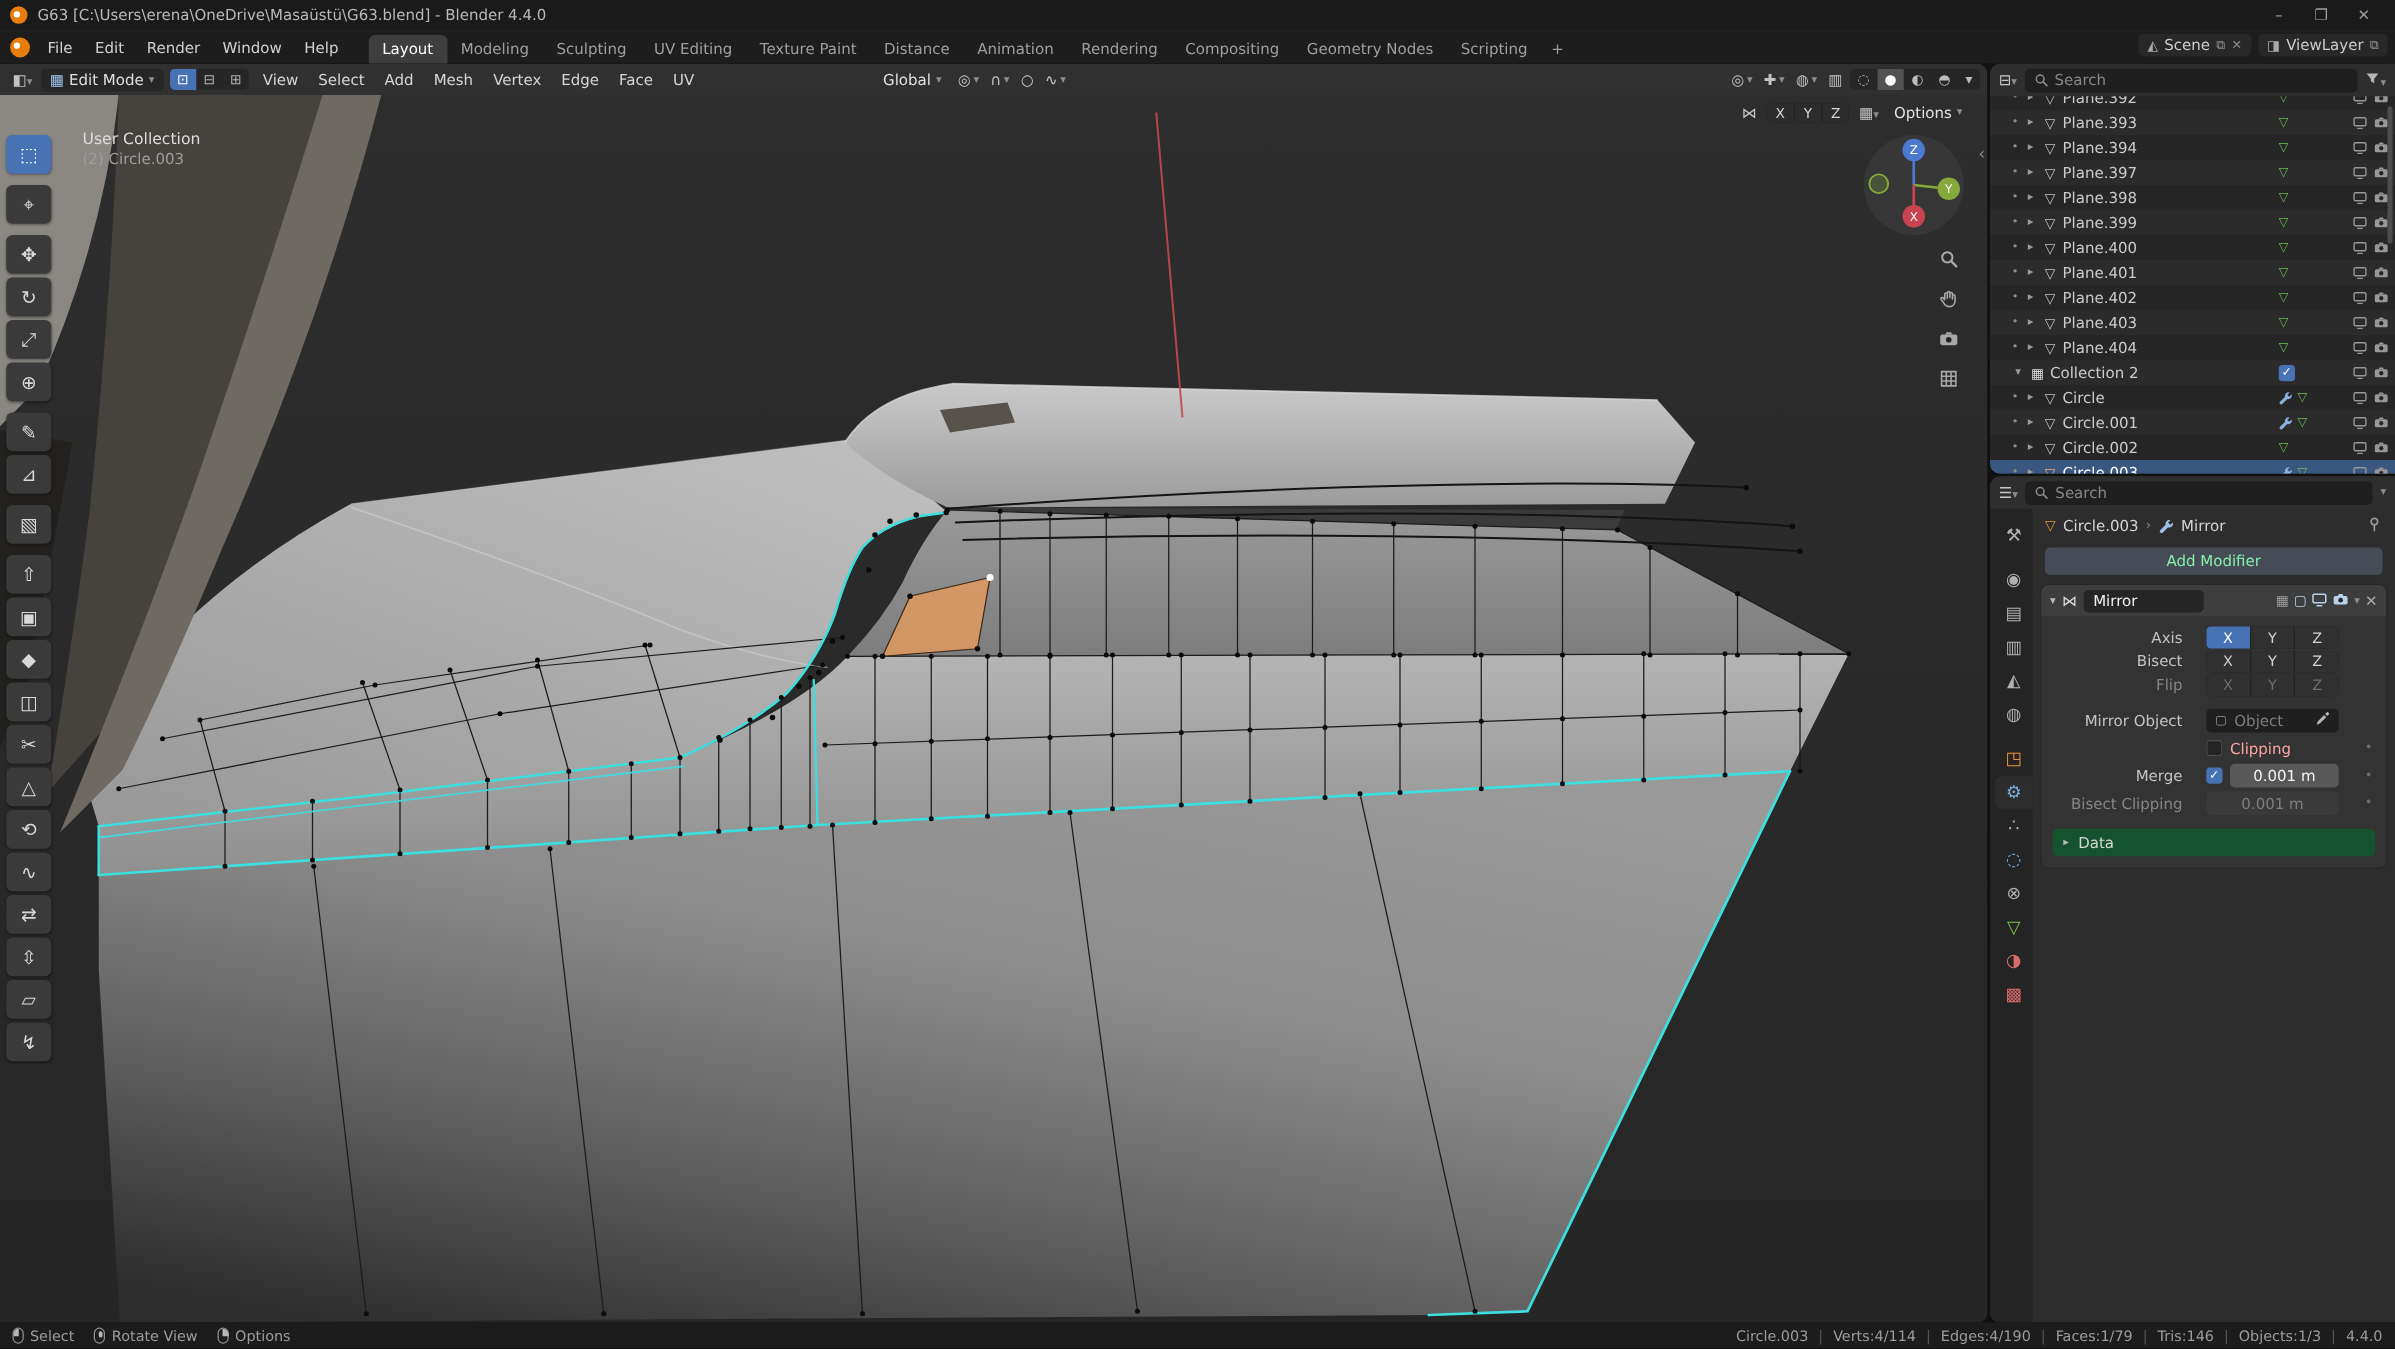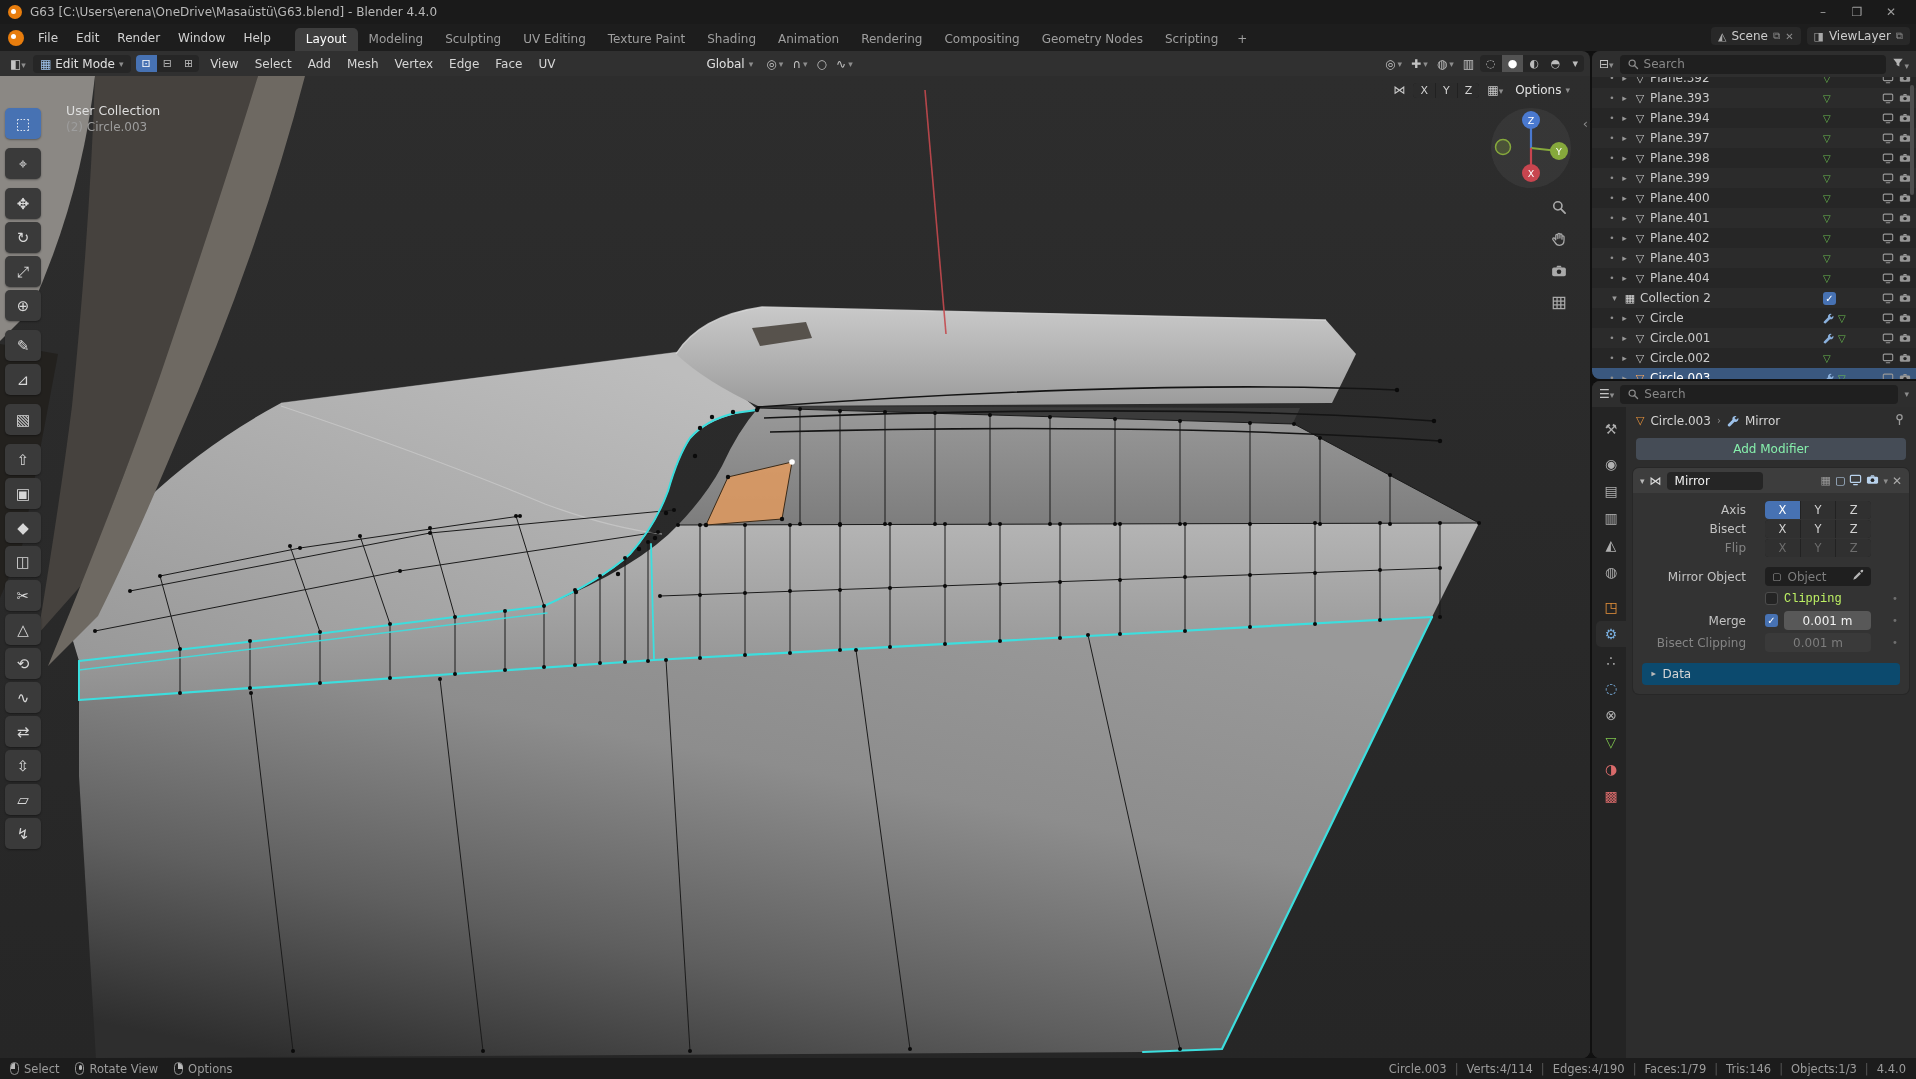--- a/index.html
+++ b/index.html
@@ -113,22 +113,22 @@
   .pctrl{flex:1;display:flex;align-items:center;gap:6px;min-width:0;}
   .dec{width:10px;text-align:center;color:#6f6f6f;font-size:10px;flex:none;}
   .axis-group{display:flex;flex:1;border-radius:4px;overflow:hidden;gap:1px;background:#222;}
   .axis-btn{flex:1;text-align:center;padding:2px 0;background:#303030;color:#d2d2d2;font-size:11.5px;}
   .axis-btn.on{background:#4772b3;color:#fff;}
   .axis-group.disabled .axis-btn{color:#6d6d6d;}
   .obj-field{flex:1;display:flex;align-items:center;gap:6px;background:#1f1f1f;border-radius:4px;padding:2px 7px;color:#7e7e7e;min-width:0;}
   .obj-field .ph{flex:1;overflow:hidden;}
   .value-slider{flex:1;background:#585858;border-radius:4px;text-align:center;padding:2.5px 0;color:#f2f2f2;}
   .value-slider.disabled{background:#3a3a3a;color:#7d7d7d;}
-  .chk-label{color:#bef264;font-family:Liberation Mono, monospace;}
-  .subpanel{margin-top:8px;background:#0c4a6e;border-radius:4px;height:22px;display:flex;align-items:center;gap:7px;padding:0 9px;color:#d6d6d6;}
+  .chk-label{color:#fca5a5;}
+  .subpanel{margin-top:8px;background:#14532d;border-radius:4px;height:22px;display:flex;align-items:center;gap:7px;padding:0 9px;color:#d6d6d6;}
 
   
   .statusbar{height:21px;background:#1c1c1c;display:flex;align-items:center;padding:0 10px;gap:16px;color:#9c9c9c;font-size:11.5px;flex:none;}
   .hint{display:flex;align-items:center;gap:5px;}
   .mouse{display:inline-block;width:9px;height:13px;border:1px solid #8f8f8f;border-radius:5px;position:relative;flex:none;}
   .m-l::before{content:'';position:absolute;left:-.5px;top:-.5px;width:4.5px;height:6px;background:#b8b8b8;border-top-left-radius:5px;}
   .m-m::before{content:'';position:absolute;left:3px;top:1.5px;width:2.5px;height:5px;background:#b8b8b8;border-radius:1.5px;}
   .m-r::before{content:'';position:absolute;right:-.5px;top:-.5px;width:4.5px;height:6px;background:#b8b8b8;border-top-right-radius:5px;}
   .sb-right{margin-left:auto;display:flex;align-items:center;gap:8px;white-space:nowrap;}
   .sb-sep{color:#565656;}
@@ -194,21 +194,21 @@
           <span class="menu-item">Render</span>
           <span class="menu-item">Window</span>
           <span class="menu-item">Help</span>
         </div>
       <div class="ws-tabs" id="ws-tabs">
           <span class="ws-tab active">Layout</span>
           <span class="ws-tab">Modeling</span>
           <span class="ws-tab">Sculpting</span>
           <span class="ws-tab">UV Editing</span>
           <span class="ws-tab">Texture Paint</span>
-          <span class="ws-tab">Shading</span>
+          <span class="ws-tab">Distance</span>
           <span class="ws-tab">Animation</span>
           <span class="ws-tab">Rendering</span>
           <span class="ws-tab">Compositing</span>
           <span class="ws-tab">Geometry Nodes</span>
           <span class="ws-tab">Scripting</span>
           <span class="ws-add">+</span>
         </div>
     </div>
     <div class="tb-right">
       <div class="db-pill">

